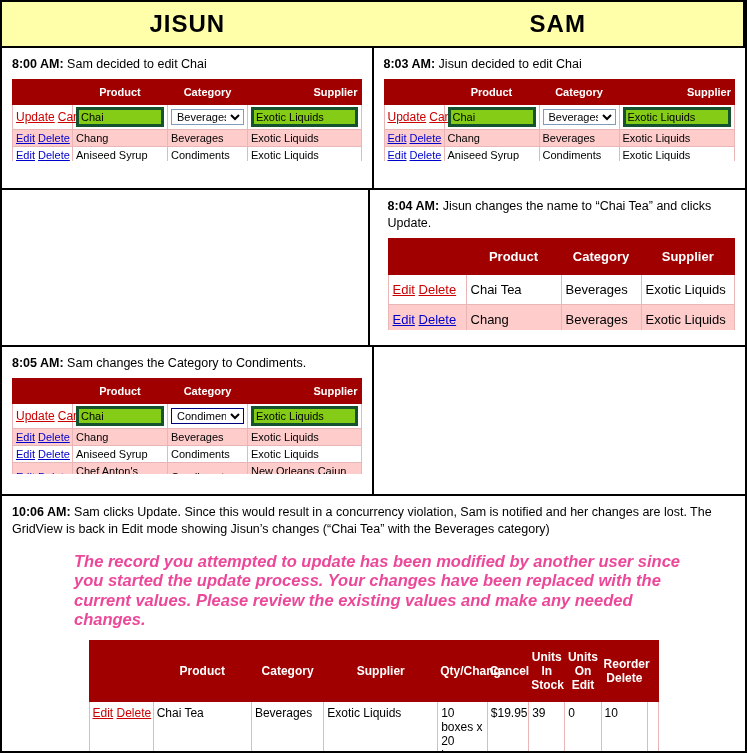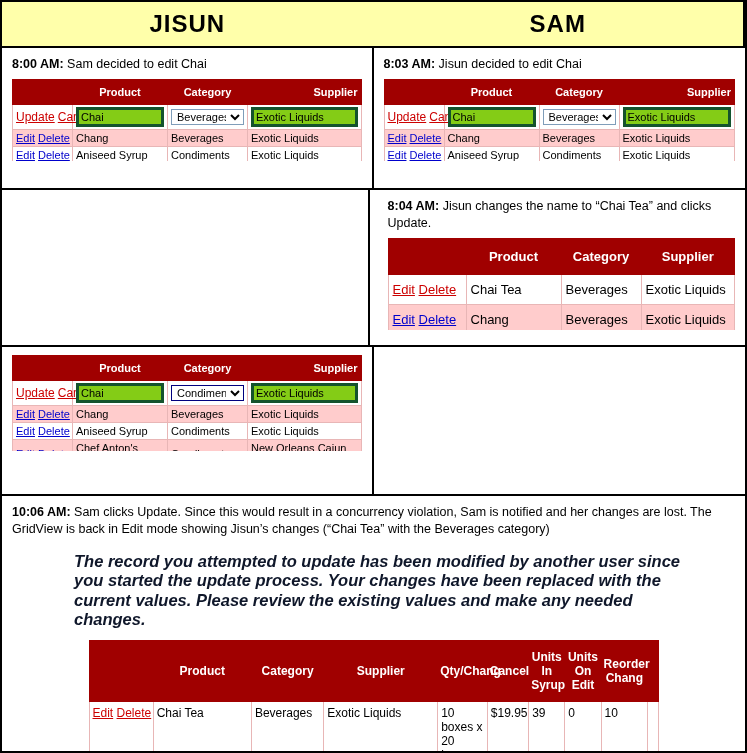--- a/index.html
+++ b/index.html
@@ -22,21 +22,21 @@
   .lnk{color:#cc0000;text-decoration:underline;cursor:pointer;font-size:12px;}
   .lnk2{color:#0000cc;text-decoration:underline;cursor:pointer;font-size:11px;}
   .cmdcell{white-space:nowrap;}
   .txtbox{width:100%;box-sizing:border-box;border:3px solid #14532d;font-size:11px;padding:1px 2px;background:#84cc16;color:#000;font-family:"Liberation Sans",sans-serif;}
   .ddl{width:100%;box-sizing:border-box;border:1px solid #7f9db9;font-size:11px;padding:0 1px;background:#fff;color:#000;font-family:"Liberation Sans",sans-serif;}
   .ddl.sel{border:1px solid #00007f;background:#fff;}
   .big th{font-size:13px;padding:10px 4px;}
   .big td{font-size:13px;padding:7px 4px;}
   .big .lnk,.big .lnk2{font-size:13px;}
   .bottom{padding:8px 10px 0 10px;box-sizing:border-box;}
-  .errmsg{color:#0f172a;font-weight:bold;font-style:italic;font-size:16.5px;line-height:1.18;text-align:left;margin:14px 0 10px 62px;width:620px;}
+  .errmsg{color:#ec4899;font-weight:bold;font-style:italic;font-size:16.5px;line-height:1.18;text-align:left;margin:14px 0 10px 62px;width:620px;}
   .gv-wide{border-collapse:collapse;table-layout:fixed;font-size:12px;margin:0 auto;width:570px;}
   .gv-wide th{background:#a00000;color:#fff;font-weight:bold;text-align:center;padding:9px 2px;border:1px solid #a00000;font-size:12px;}
   .gv-wide td{border:1px solid #e8b6b6;padding:4px 3px;color:#000;background:#fff;font-size:12px;vertical-align:top;}
   .clip-rows{overflow:hidden;}
 </style>
 </head>
 <body>
 
 <div class="page">
 
@@ -183,20 +183,23 @@
           <td>Exotic Liquids</td>
         </tr>
       </tbody>
           </table>
       </div>
     </div>
   </div>
 
   <div class="two-col" style="height:147px;">
     <div class="col left">
+      <div class="caption">
+        <b>8:05 AM:</b><span> Sam changes the Category to Condiments.</span>
+      </div>
       <div class="clip-rows" style="height:96px;">
       <table class="gv">
         <colgroup>
               <col style="width:60px">
               <col style="width:95px">
               <col style="width:80px">
               <col>
             </colgroup>
         <tbody>
               <tr>
@@ -259,23 +262,23 @@
             <col style="width:10px">
           </colgroup>
       <tbody>
             <tr>
         <th></th>
         <th>Product</th>
         <th>Category</th>
         <th>Supplier</th>
         <th>Qty/Chang</th>
         <th>Cancel</th>
-        <th>Units In Syrup</th>
+        <th>Units In Stock</th>
         <th>Units On Edit</th>
-        <th>Reorder Chang</th>
+        <th>Reorder Delete</th>
         <th></th>
       </tr>
       <tr class="plain">
         <td class="cmdcell"><span class="lnk">Edit</span> <span class="lnk">Delete</span></td>
         <td>Chai Tea</td>
         <td>Beverages</td>
         <td>Exotic Liquids</td>
         <td>10 boxes x 20 bags</td>
         <td>$19.95</td>
         <td>39</td>

